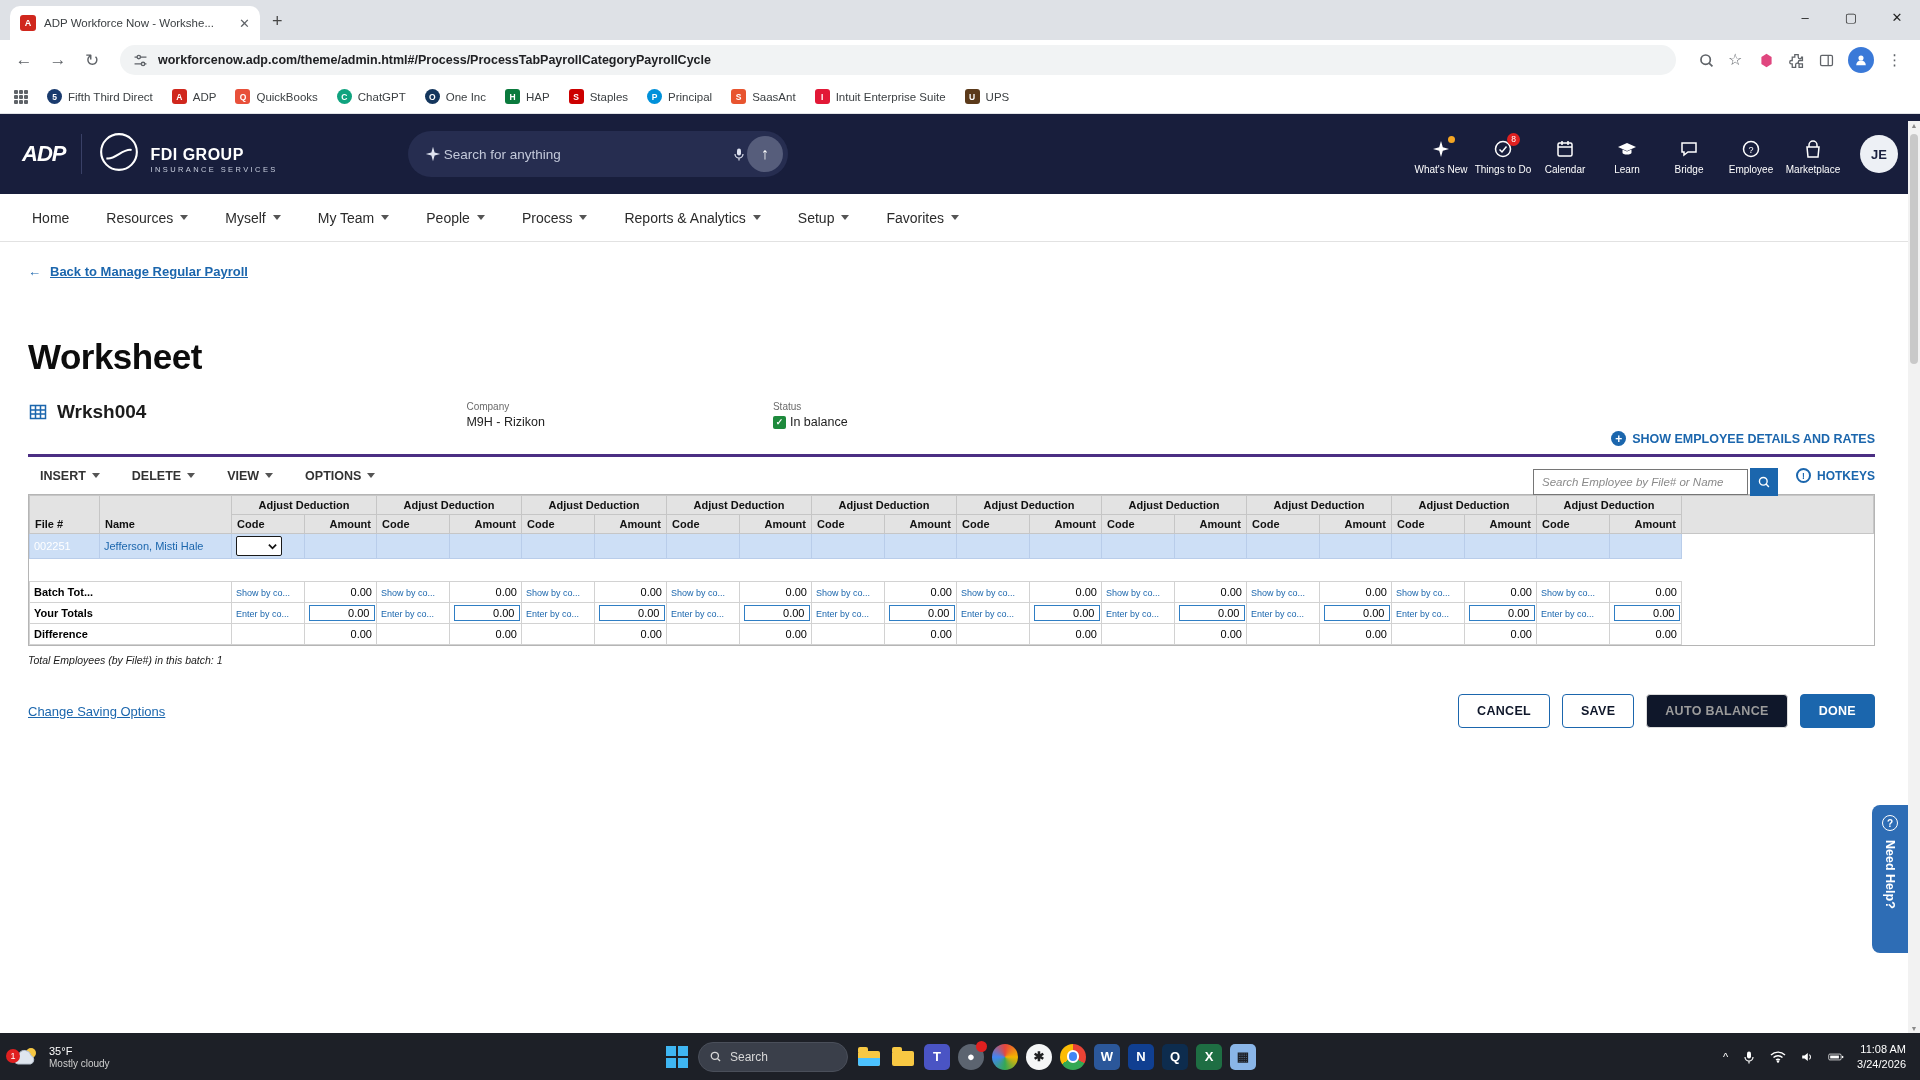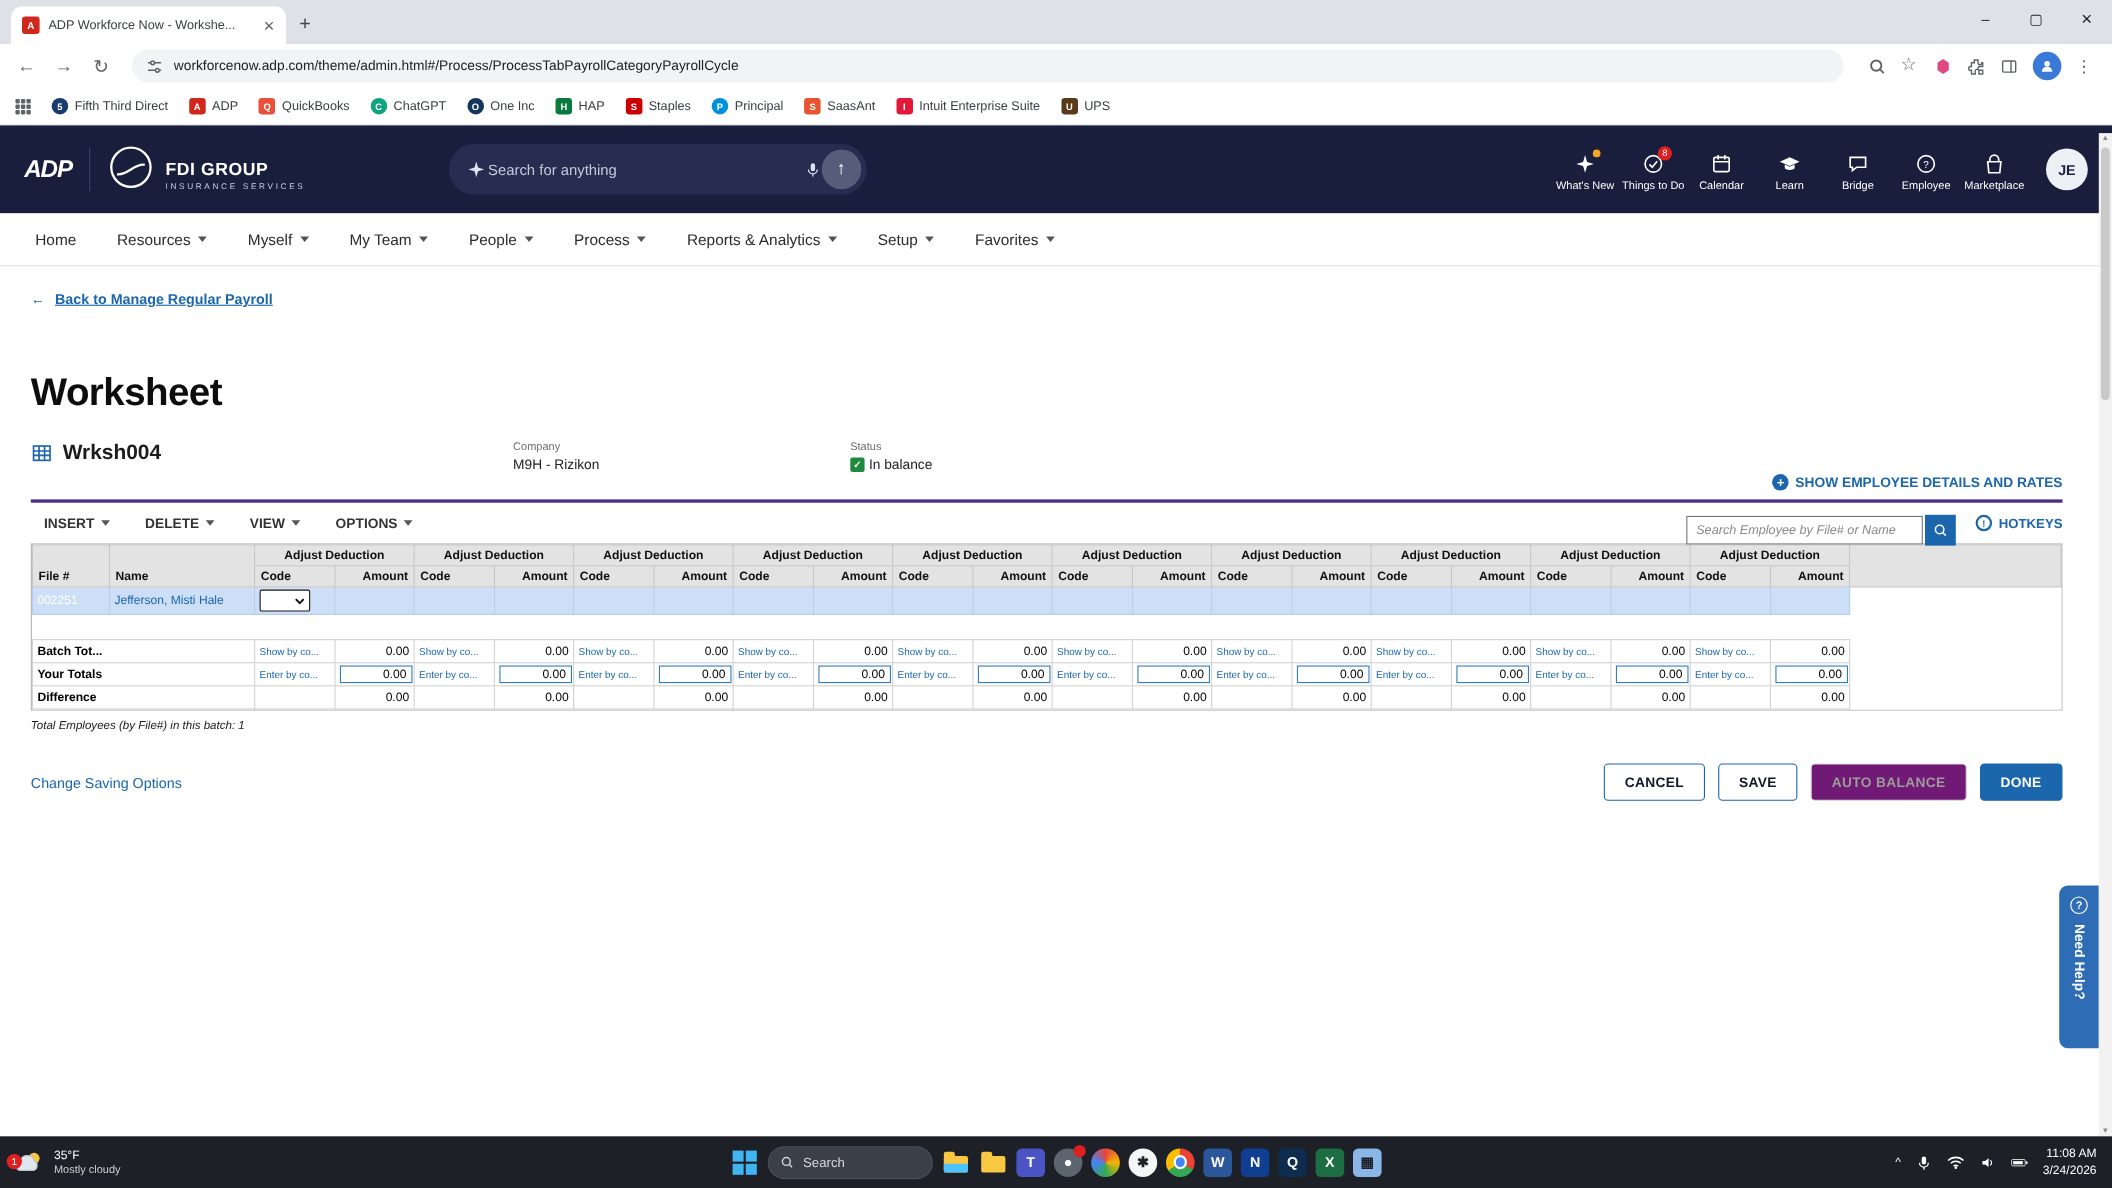--- a/index.html
+++ b/index.html
@@ -12,21 +12,21 @@
   .tab-fav { width:16px; height:16px; border-radius:3px; background:#d0271d; color:#fff; font-size:9px; font-weight:bold; display:flex; align-items:center; justify-content:center; flex:none; }
   .tab-title { font-size:11.5px; color:#3c4043; white-space:nowrap; overflow:hidden; text-overflow:ellipsis; flex:1; }
   .tab-close { color:#5f6368; font-size:13px; flex:none; }
   .newtab { font-size:18px; color:#474747; margin:0 0 8px 12px; }
   .wincontrols { position:absolute; right:0; top:0; height:34px; display:flex; }
   .wc { width:46px; display:flex; align-items:center; justify-content:center; font-size:13px; color:#1f1f1f; }
 
   
   .btoolbar { height:40px; background:#fff; display:flex; align-items:center; padding:0 10px; gap:6px; }
   .nav-ic { width:28px; text-align:center; font-size:17px; color:#5f6368; }
-  .urlpill { flex:1; height:30px; background:#f1f3f4; border-radius:15px; display:flex; align-items:center; padding:0 12px; gap:9px; margin:0 8px; }
+  .urlpill { flex:1; height:30px; background:#f1f3f4; border-radius:15px; display:flex; align-items:center; padding:0 12px; gap:9px; margin:0 8px;font-weight:bold; }
   .url-text { font-size:12.5px; color:#202124; white-space:nowrap; overflow:hidden; }
   .right-ics { display:flex; align-items:center; gap:13px; padding:0 8px; }
   .ic16 { width:17px; height:17px; color:#5f6368; }
   .icpink { color:#e0467f; }
   .bavatar { width:26px; height:26px; border-radius:50%; background:#3a79d8; display:flex; align-items:center; justify-content:center; }
   .bavatar svg { width:16px; height:16px; }
   .kebab { font-size:15px; color:#5f6368; }
 
   
   .bmbar { height:34px; background:#fff; border-bottom:1px solid #e1e3e6; display:flex; align-items:center; gap:19px; padding:0 14px; }
@@ -120,25 +120,25 @@
   .td-lbl { font-weight:bold; }
   .lnk { color:#1b66ad; font-size:9px; }
   .td-val { text-align:right; }
   .valbox { display:inline-block; min-width:66px; border:1px solid #2f7ec4; padding:1px 4px; text-align:right; }
   .tot .td-fillw { border:none; }
 
   .footnote { font-style:italic; font-size:10.5px; color:#1a1a1a; margin-top:8px; }
 
   
   .actions { display:flex; align-items:center; margin-top:28px; }
-  .change-link { color:#1b66ad; font-size:13px; }
+  .change-link { color:#1b66ad; font-size:13px;text-decoration:underline; }
   .btns { margin-left:auto; display:flex; gap:12px; }
   .btn { height:34px; border-radius:4px; font-weight:bold; font-size:12.5px; display:flex; align-items:center; justify-content:center; padding:0 18px; letter-spacing:.3px; font-family:inherit; cursor:default; }
   .btn-outline { border:1px solid #1b66ad; color:#0f172a; background:#fff; }
-  .btn-disabled { background:#701a75; color:#9b9b9b; border:1px solid #dcdcdc; }
+  .btn-disabled { background:#0f172a; color:#9b9b9b; border:1px solid #dcdcdc; }
   .btn-primary { background:#1b66ad; color:#fff; border:1px solid #1b66ad; }
 
   
   .needhelp { position:absolute; right:12px; top:805px; width:36px; height:148px; background:#2e6db5; border-radius:8px 0 0 8px; display:flex; flex-direction:column; align-items:center; padding-top:10px; gap:9px; }
   .nh-q { width:16px; height:16px; border-radius:50%; border:1.6px solid #fff; color:#fff; font-size:10px; display:flex; align-items:center; justify-content:center; font-weight:bold; }
   .nh-txt { writing-mode:vertical-rl; color:#fff; font-size:12.5px; font-weight:bold; }
   .scrollbar { position:absolute; right:0; top:121px; bottom:47px; width:12px; background:#f2f2f2; }
   .sb-up { position:absolute; top:1px; left:0; width:12px; text-align:center; font-size:7px; color:#8a8a8a; }
   .sb-down { position:absolute; bottom:1px; left:0; width:12px; text-align:center; font-size:7px; color:#8a8a8a; }
   .sb-thumb { position:absolute; top:13px; left:2px; width:8px; height:230px; background:#c9c9c9; border-radius:4px; }

